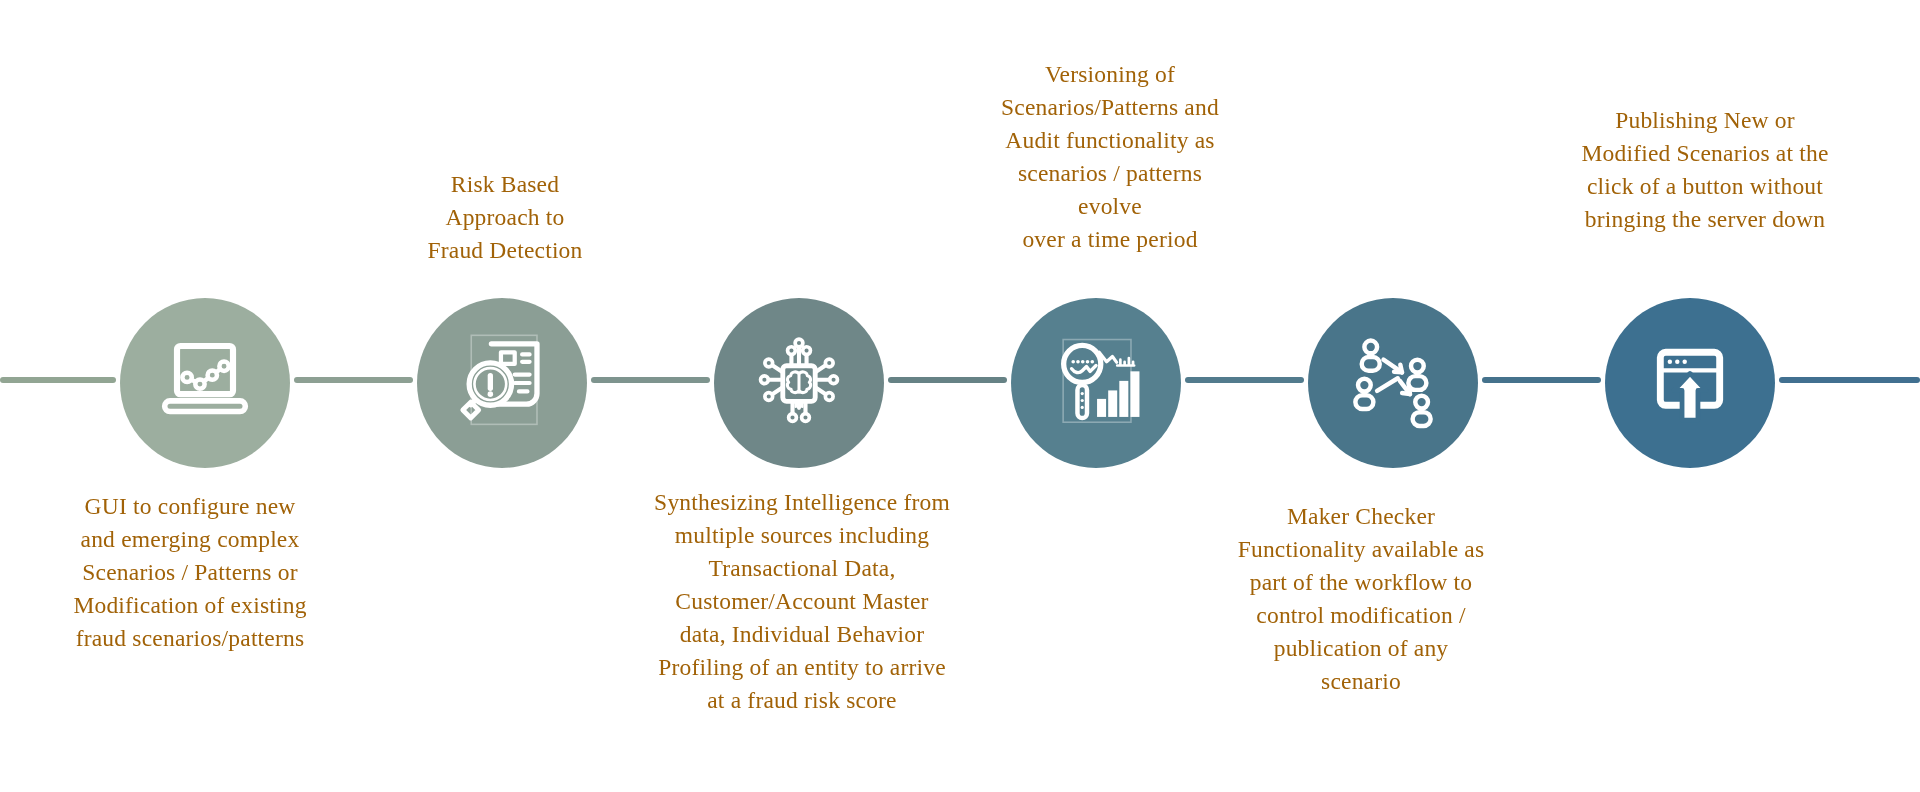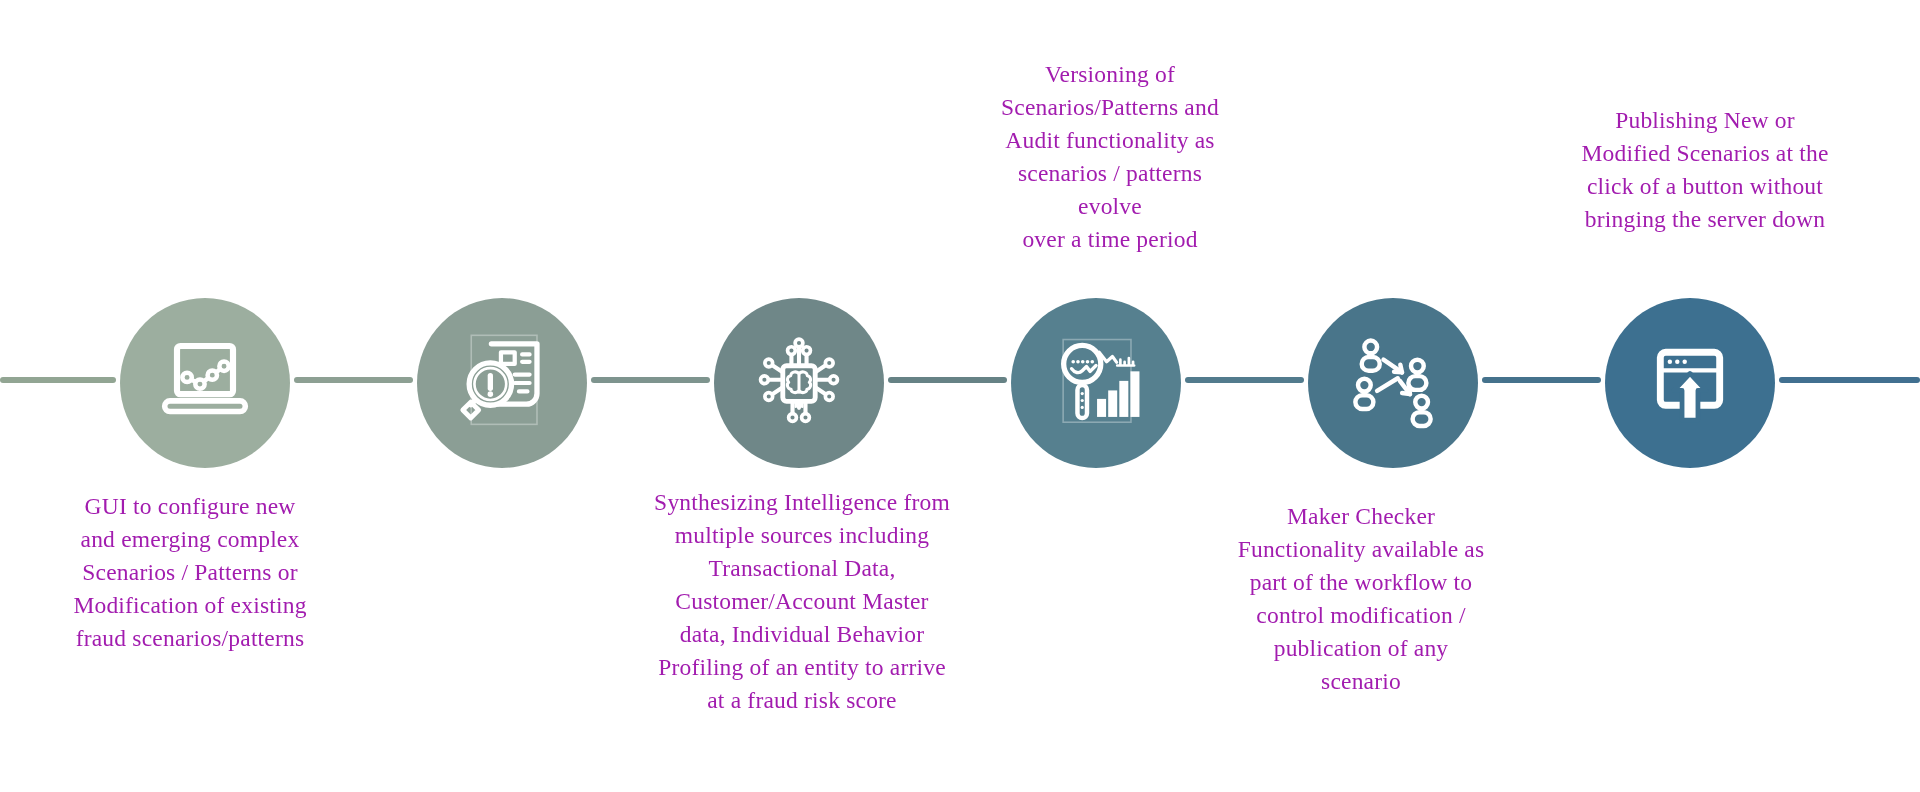--- a/index.html
+++ b/index.html
@@ -7,21 +7,21 @@
     position:relative;width:1920px;height:792px;background:#ffffff;overflow:hidden;
     font-family:"Liberation Serif","DejaVu Serif",serif;
   }
   .connector{position:absolute;top:377px;height:6px;border-radius:3px;}
   .circle{
     position:absolute;top:298px;width:170px;height:170px;border-radius:50%;
     display:flex;align-items:center;justify-content:center;
   }
   .circle svg{display:block;}
   .step-label{
-    position:absolute;text-align:center;color:#a21caf;
+    position:absolute;text-align:center;color:#a16207;
     font-size:23.5px;line-height:33px;white-space:pre-line;letter-spacing:.2px;
   }
   svg .s{stroke:#ffffff;fill:none;stroke-linecap:round;stroke-linejoin:round;}
   svg .f{fill:#ffffff;stroke:none;}
   svg .faint{stroke:rgba(255,255,255,.32);fill:none;}
 </style>
 </head>
 <body>
 
 <div class="canvas">
@@ -44,20 +44,23 @@
       <rect class="s" x="25" y="17" width="50" height="43" rx="3" stroke-width="5.5"></rect>
       <polyline class="s" points="34,45 45.5,51 56.5,43 67,35" stroke-width="4"></polyline>
       <circle cx="34" cy="45" r="4.2" stroke="#fff" stroke-width="4" style="fill:var(--bg,#9cae9f)"></circle>
       <circle cx="45.5" cy="51" r="4.2" stroke="#fff" stroke-width="4" style="fill:var(--bg,#9cae9f)"></circle>
       <circle cx="56.5" cy="43" r="4.2" stroke="#fff" stroke-width="4" style="fill:var(--bg,#9cae9f)"></circle>
       <circle cx="67" cy="35" r="4.2" stroke="#fff" stroke-width="4" style="fill:var(--bg,#9cae9f)"></circle>
       <rect class="s" x="14" y="66" width="72" height="9.5" rx="4.75" stroke-width="5"></rect>
     </svg>
   </div>
 
+  <div class="step-label" style="left:375px;top:168px;width:260px">Risk Based
+Approach to
+Fraud Detection</div>
   <div class="circle" style="left: 417px; background: rgb(139, 158, 149); --bg: #8b9e95;">
     <svg width="106" height="106" viewBox="0 0 100 100">
       <rect class="faint" x="21" y="5" width="62" height="84" stroke-width="1.5"></rect>
       <path class="s" d="M40 13 H83 V60 a10 10 0 0 1 -10 10 H47" stroke-width="5"></path>
       <rect class="s" x="49" y="21" width="13" height="11" stroke-width="4"></rect>
       <path class="s" d="M69 23 H76 M69 30 H76 M62 42 H76 M62 50 H76 M66 58 H74" stroke-width="4"></path>
       <circle class="s" cx="39" cy="51" r="20" stroke-width="5"></circle>
       <circle class="s" cx="39" cy="51" r="15" stroke-width="2.5"></circle>
       <path class="s" d="M39 43 V55" stroke-width="5"></path>
       <circle class="f" cx="39" cy="60.5" r="2.6"></circle>

